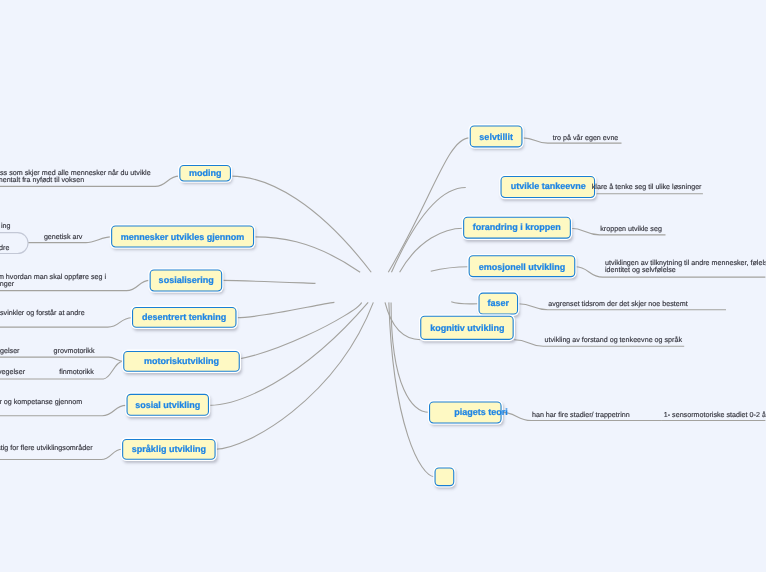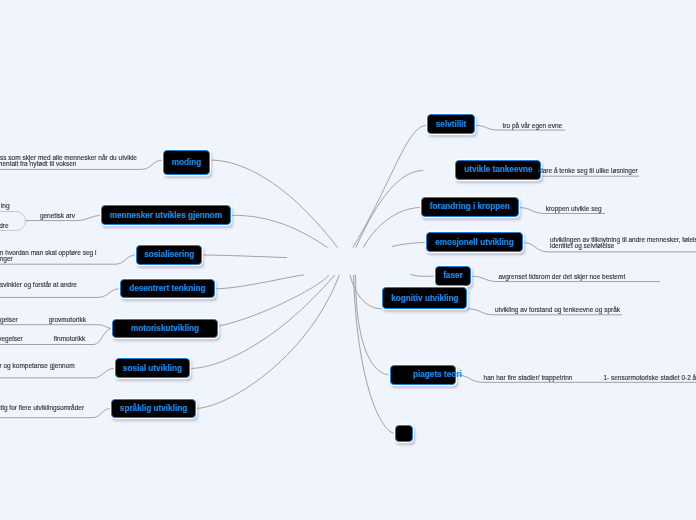--- a/index.html
+++ b/index.html
@@ -6,21 +6,21 @@
   html,body{margin:0;padding:0;}
   body{width:696px;height:520px;overflow:hidden;background:#f0f4fd;
        font-family:"Liberation Sans",sans-serif;}
   #canvas{position:absolute;left:0;top:0;width:696px;height:520px;overflow:hidden;}
   svg.links{position:absolute;left:0;top:0;width:696px;height:520px;}
   .node{position:absolute;box-sizing:border-box;}
   .root{background:#1a95e8;color:#fff;border-radius:3.5px;font-weight:bold;
         display:flex;align-items:center;justify-content:center;font-size:10.75px;
         box-shadow:0 0 0 1.6px #fff, 1.5px 2.5px 3px rgba(70,70,90,.32);white-space:nowrap;
         -webkit-text-stroke:0.2px #fff;}
-  .lvl1{background:#000000;border:1.8px solid #1a7fd4;border-radius:4px;color:#1e85e5;
+  .lvl1{background:#fef9c3;border:1.8px solid #1a7fd4;border-radius:4px;color:#1e85e5;
         font-weight:bold;font-size:8.2px;display:flex;align-items:center;justify-content:center;
         box-shadow:0 0 0 1.2px #fff, 1.3px 2.2px 2.6px rgba(70,70,90,.3);white-space:nowrap;
         -webkit-text-stroke:0.22px #1e85e5;}
   .lbl{position:absolute;color:#34343d;font-size:6.5px;white-space:nowrap;line-height:5.7px;
         -webkit-text-stroke:0.14px #34343d;}
   .pill{position:absolute;border:1px solid #c3c8d6;border-radius:11px;background:transparent;box-sizing:border-box;}
 </style>
 </head>
 <body>
 
@@ -53,21 +53,21 @@
 <path d="M163.0,160.1 C152.0,160.1 152.0,169.4 141,169.4 L0,169.4"></path>
 <path d="M136.3,254.9 C125.7,254.9 125.7,264.2 115,264.2 L0,264.2"></path>
 <path d="M119.9,288.8 C109.0,288.8 109.0,297.4 98,297.4 L0,297.4"></path>
 <path d="M114.6,368.5 C103.8,368.5 103.8,377.9 93,377.9 L0,377.9"></path>
 <path d="M111.2,408.4 C101.6,408.4 101.6,417.7 92,417.7 L0,417.7"></path>
 <path d="M112,328.4 C107,328.4 104,324.7 99,324.7 L0,324.7"></path>
 <path d="M112,328.4 C104,328.4 101,344.5 94,344.5 L0,344.5"></path>
 <path d="M100.5,215.3 C93,215.3 86,220.6 78,220.6 L25.5,220.6"></path>
 </g>
 </svg>
-<div class="node lvl1" style="left:163.0px;top:149.9px;width:47.1px;height:25px;">moding</div>
+<div class="node lvl1" style="left:163.0px;top:149.9px;width:47.1px;height:15px;">moding</div>
 <div class="node lvl1" style="left:100.5px;top:205.2px;width:130.8px;height:20.1px;">mennesker utvikles gjennom</div>
 <div class="node lvl1" style="left:136.3px;top:244.8px;width:65.9px;height:20.3px;">sosialisering</div>
 <div class="node lvl1" style="left:119.9px;top:278.7px;width:95.0px;height:19.4px;">desentrert tenkning</div>
 <div class="node lvl1" style="left:112.0px;top:318.6px;width:106px;height:19.5px;">motoriskutvikling</div>
 <div class="node lvl1" style="left:114.6px;top:358.4px;width:75.7px;height:19.4px;">sosial utvikling</div>
 <div class="node lvl1" style="left:111.2px;top:398.6px;width:84.7px;height:19.1px;">språklig utvikling</div>
 <div class="node lvl1" style="left:426.9px;top:114.3px;width:48.3px;height:20.2px;">selvtillit</div>
 <div class="node lvl1" style="left:423.4px;top:159.9px;width:86.1px;height:19.7px;margin-left:32px;">utvikle tankeevne</div>
 <div class="node lvl1" style="left:421.0px;top:197.2px;width:97.5px;height:19.6px;">forandring i kroppen</div>
 <div class="node lvl1" style="left:426.3px;top:232.4px;width:96.4px;height:19.6px;">emosjonell utvikling</div>

